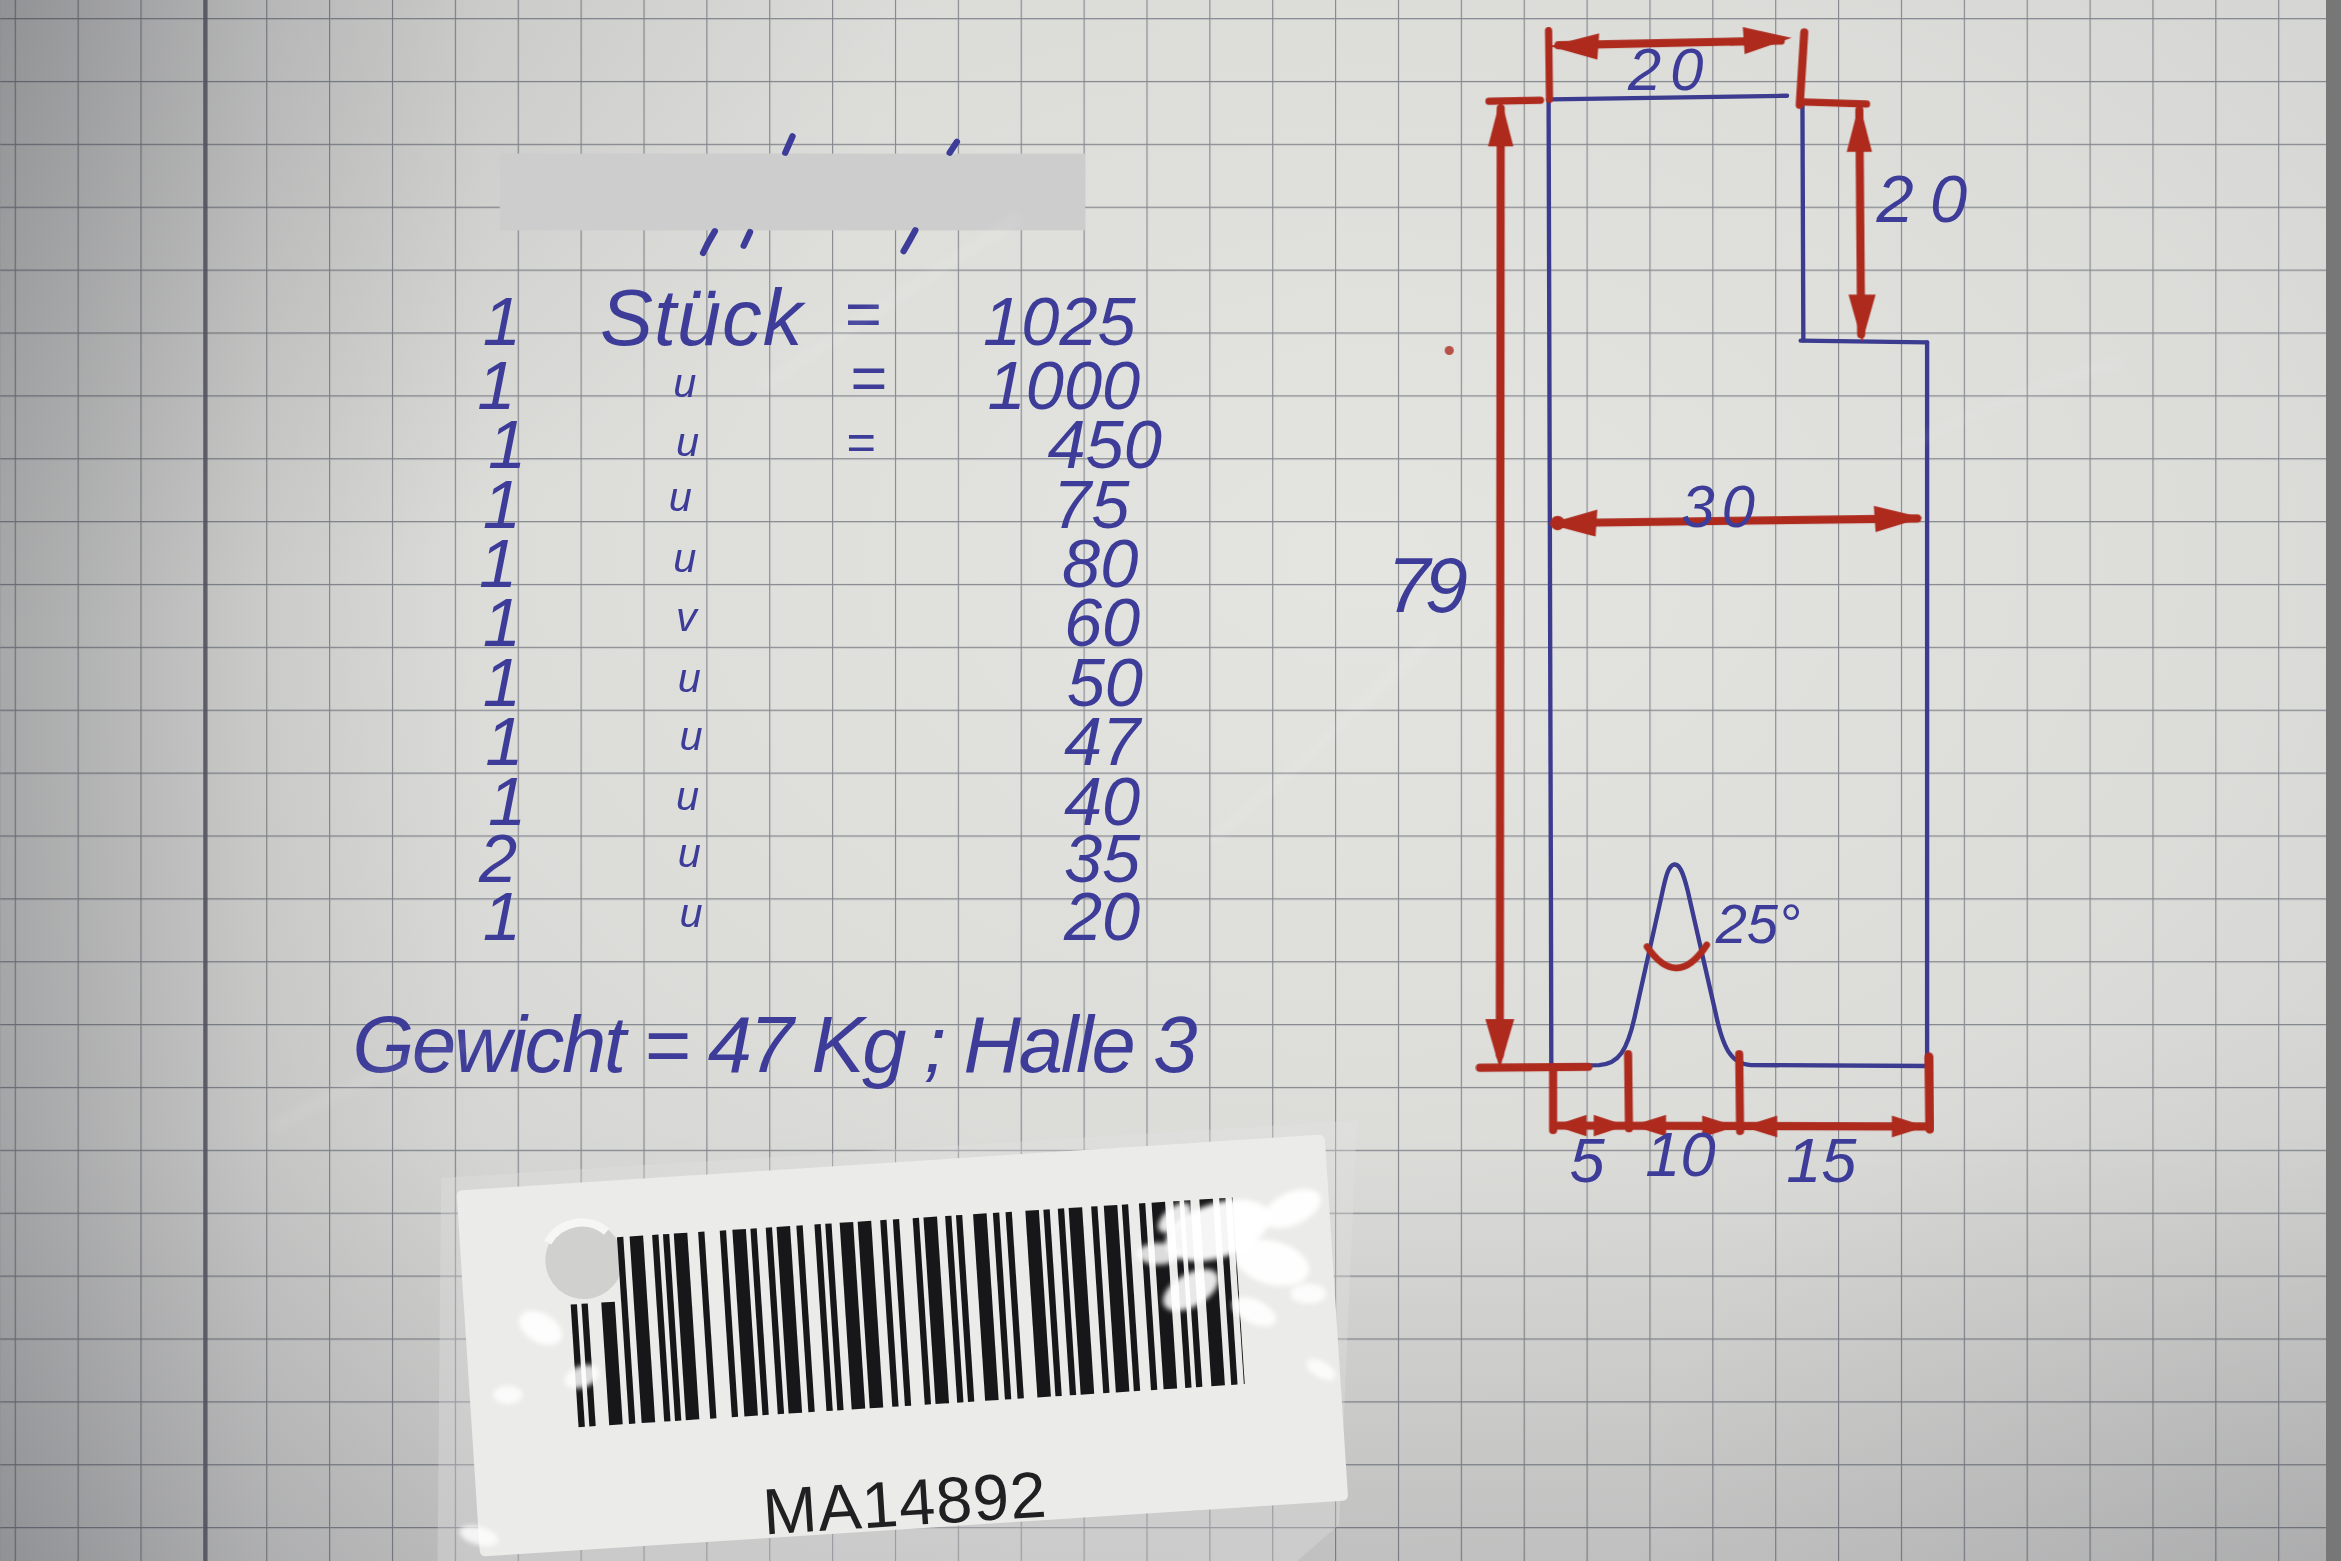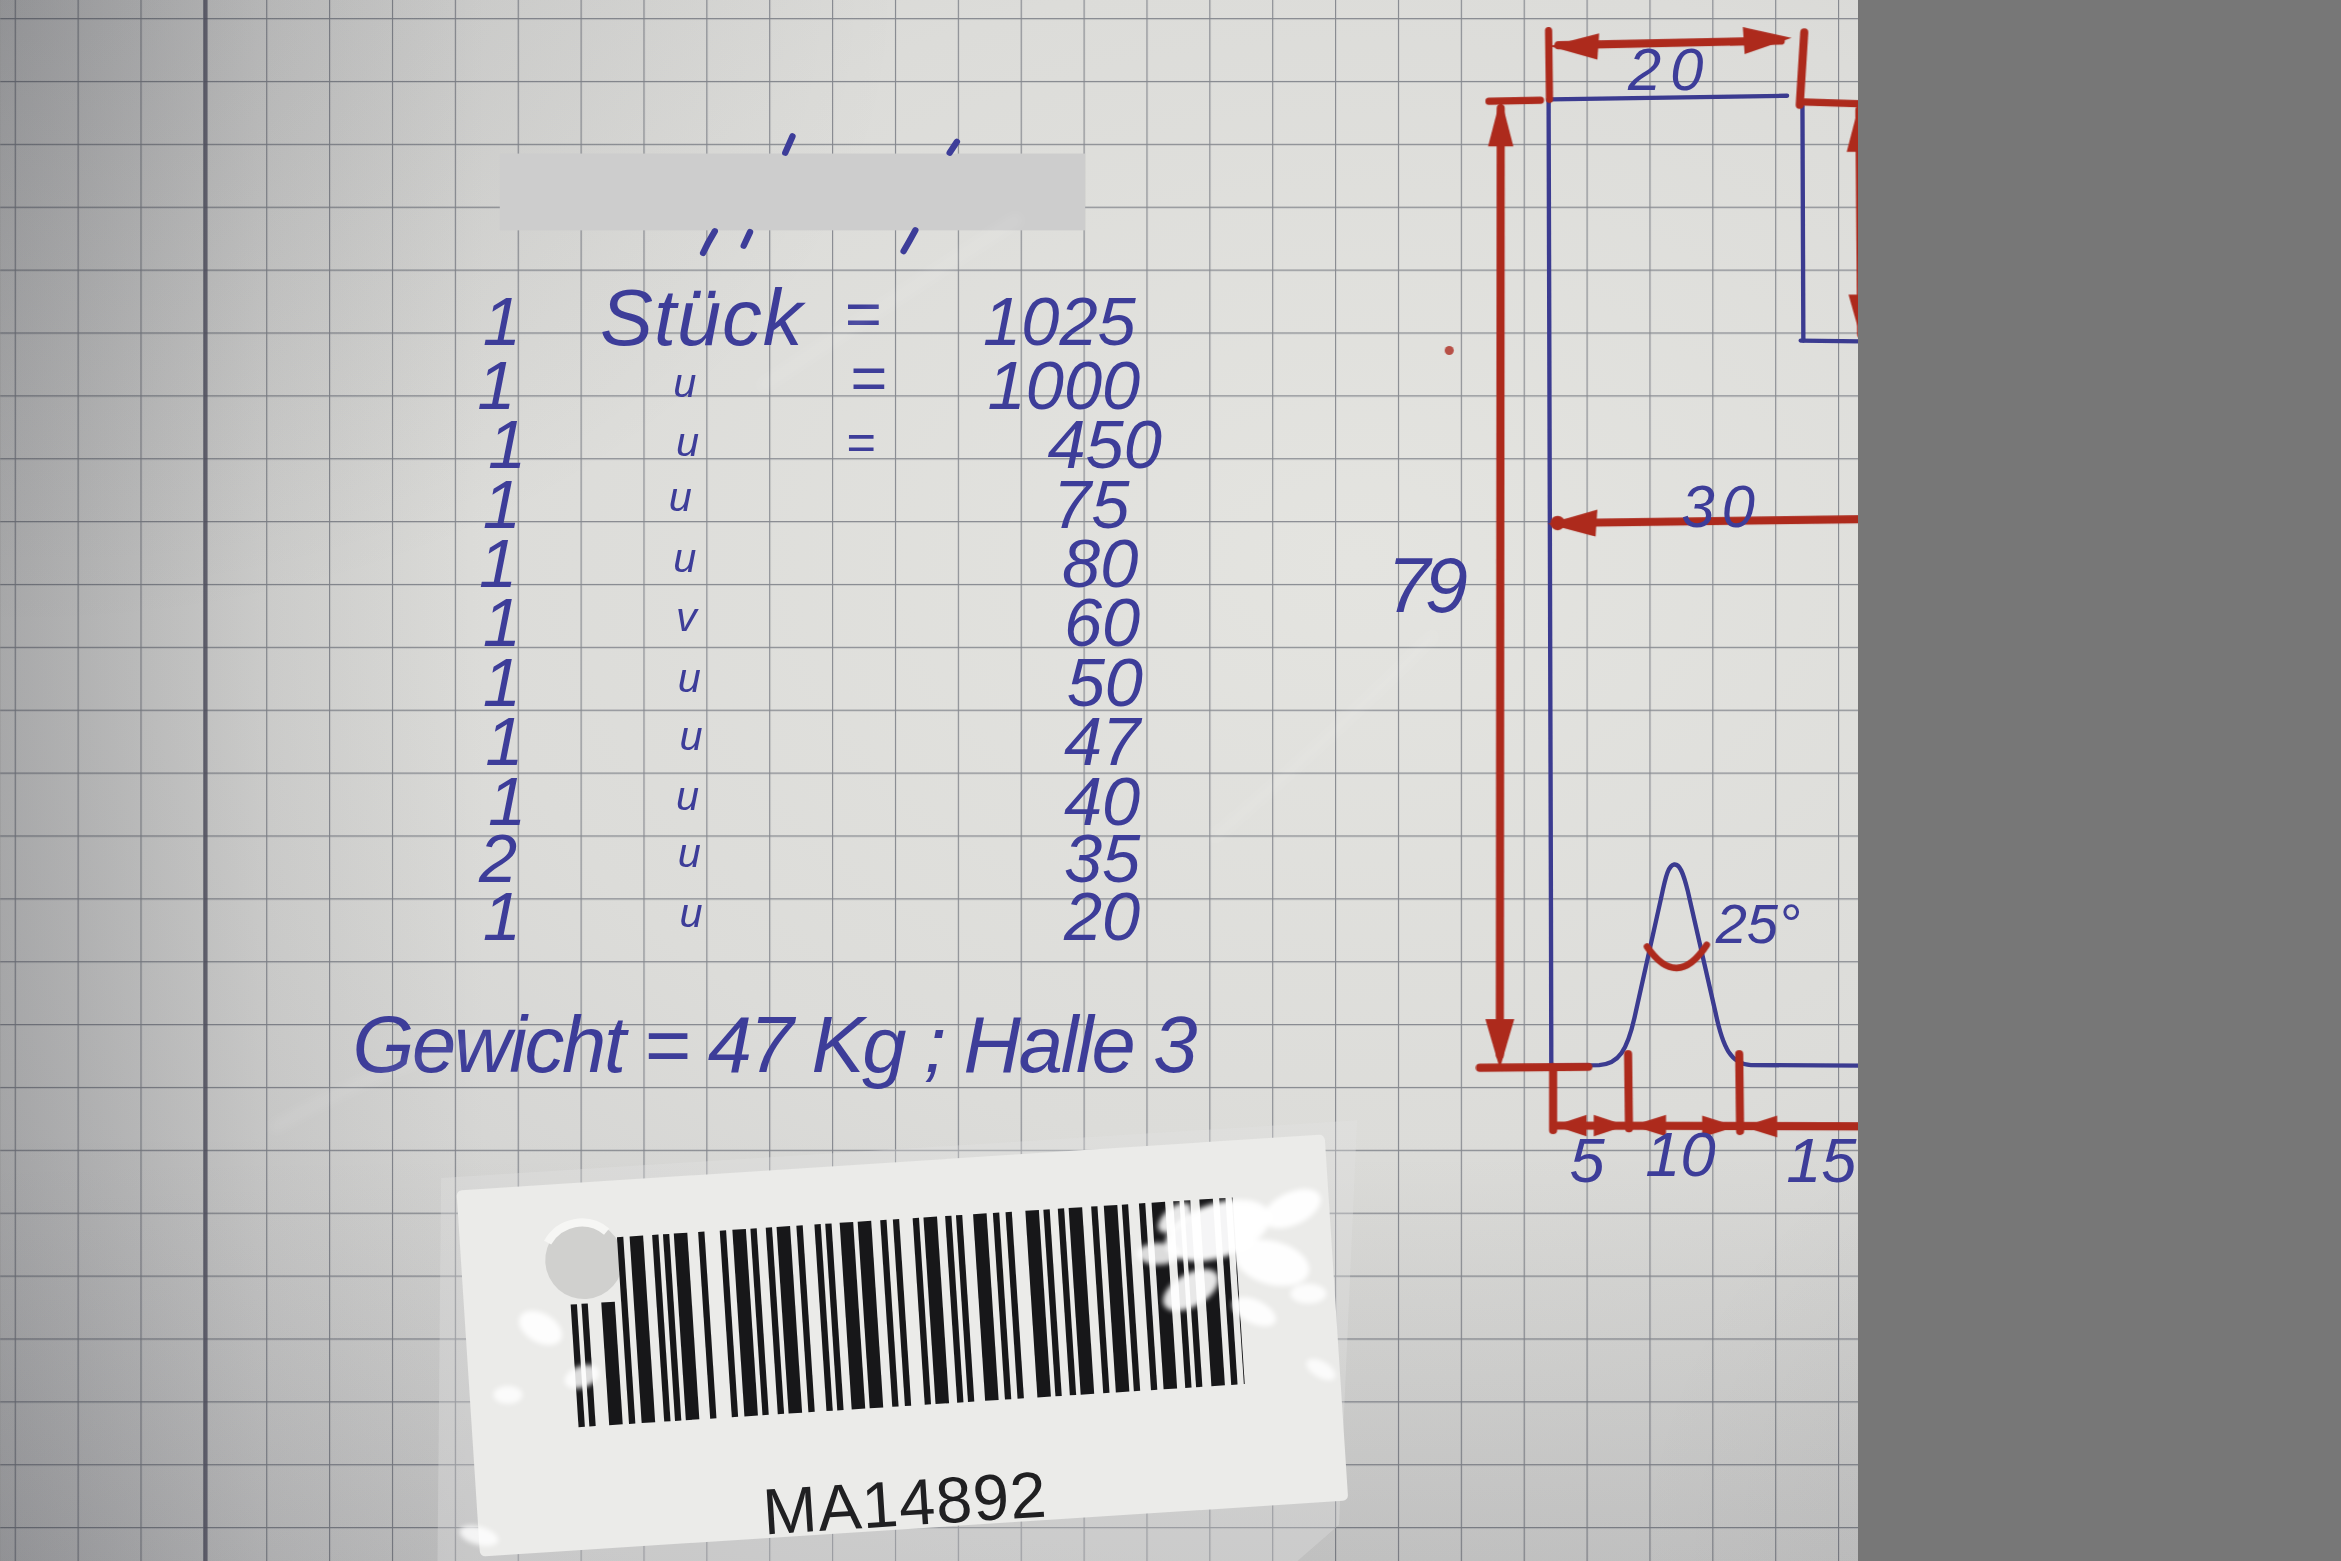--- a/index.html
+++ b/index.html
@@ -1,16 +1,16 @@
 <!DOCTYPE html>
 <html style="font-size:14.5px"><head>
 <meta charset="utf-8">
 <style>
   html,body{margin:0;padding:0;background:#777;}
-  #page{position:relative;width:1858px;height:1561px;overflow:hidden;font-family:"Liberation Sans",sans-serif;}
+  #page{position:relative;width:2326px;height:1561px;overflow:hidden;font-family:"Liberation Sans",sans-serif;}
   svg{display:block}
   text{font-family:"Liberation Sans",sans-serif;}
   .hw{font-style:italic;fill:#3d3d99;}
 </style>
 </head>
 <body>
 <div id="page">
 <svg width="2342" height="1561" viewBox="0 0 2592 1728">
   <defs>
     <radialGradient id="paperlight" cx="0.58" cy="0.36" r="0.95">

